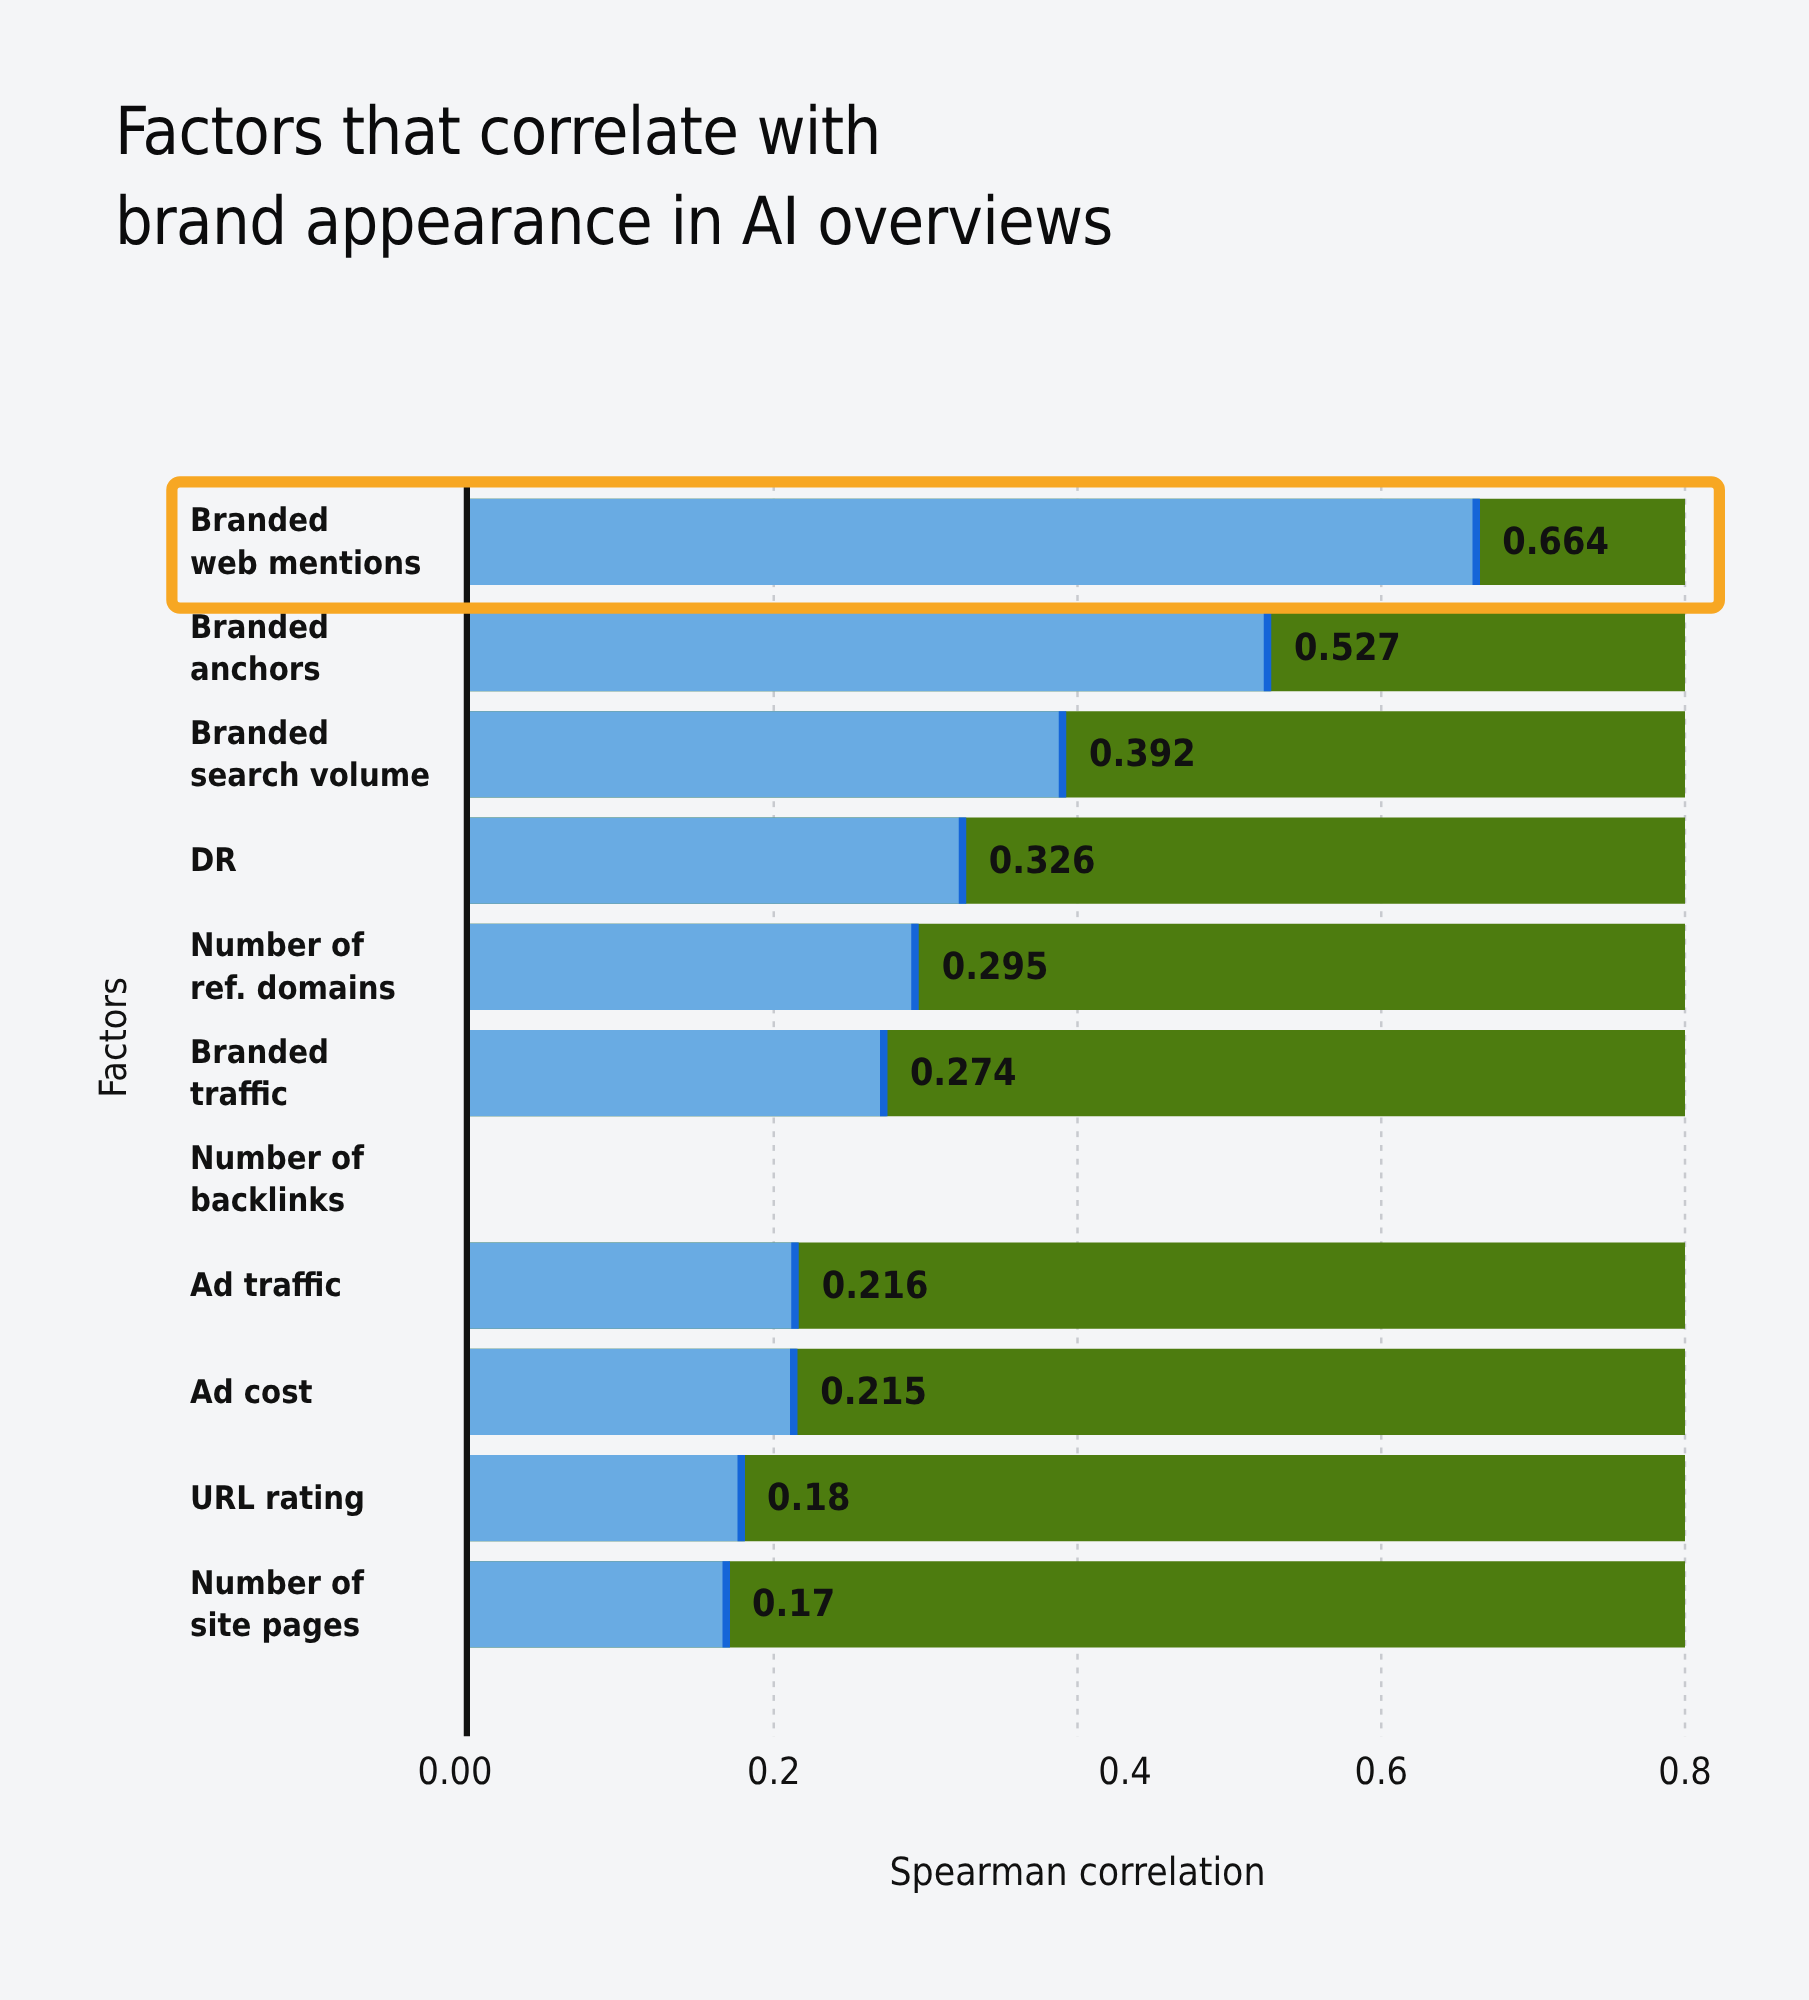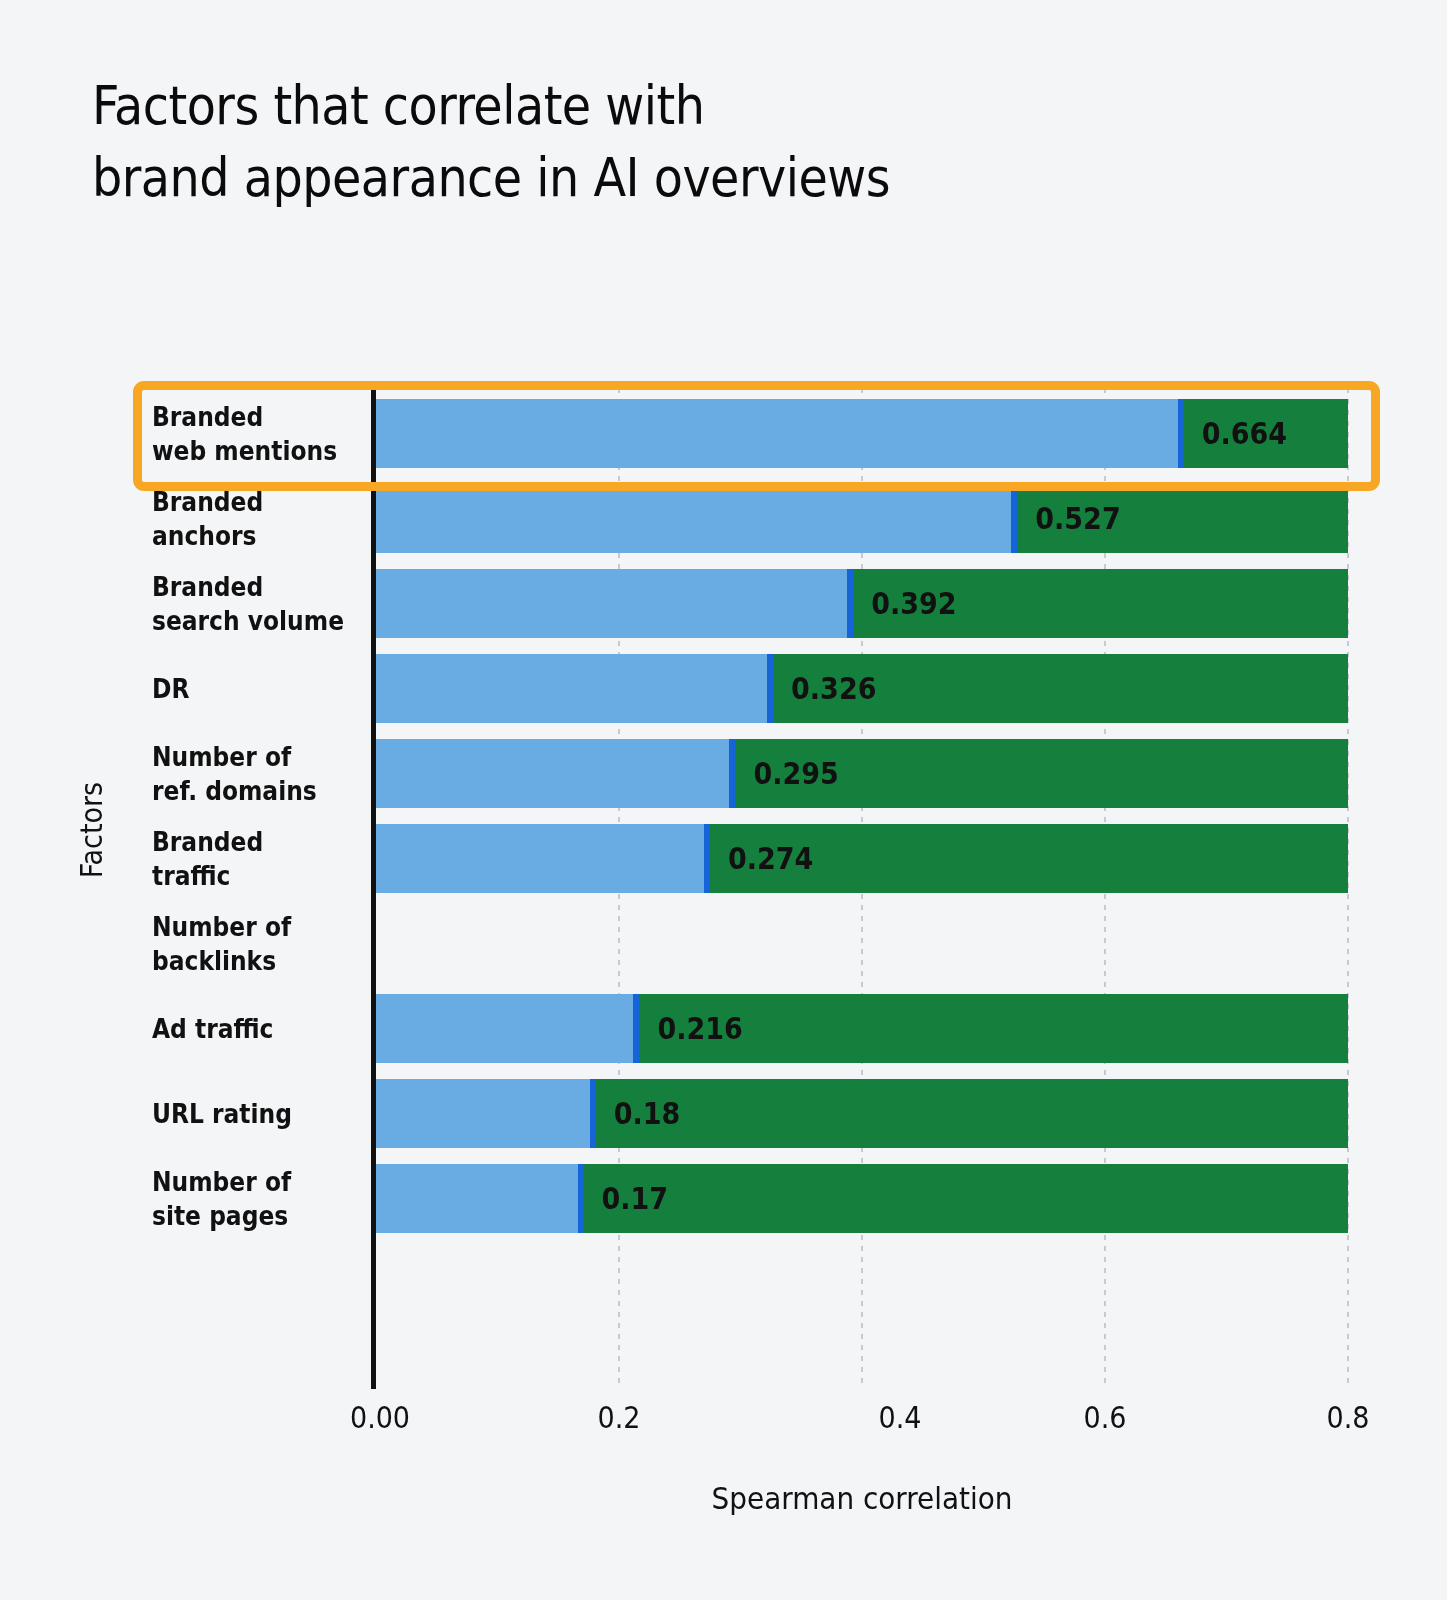--- a/index.html
+++ b/index.html
@@ -102,21 +102,21 @@
     color: #111;
     white-space: pre-line;
     font-family: "DejaVu Sans Condensed", "Liberation Sans", sans-serif;
   }
   .track {
     position: absolute;
     left: 376px;
     top: 8px;
     height: 69px;
     width: 972px;
-    background: #15803d;
+    background: #4d7c0f;
   }
   .bar-fill {
     position: absolute;
     left: 0;
     top: 0;
     height: 100%;
     background: #69abe3;
   }
   .bar-cap {
     position: absolute;
@@ -273,20 +273,28 @@
       </div>
       <div class="row">
         <div class="row-label">Ad traffic</div>
         <div class="track">
           <div class="bar-fill" style="width: 262.44px;"></div>
           <div class="bar-cap" style="left: 257.44px;"></div>
           <div class="bar-value" style="left: 263.44px;">0.216</div>
         </div>
       </div>
       <div class="row">
+        <div class="row-label">Ad cost</div>
+        <div class="track">
+          <div class="bar-fill" style="width: 261.225px;"></div>
+          <div class="bar-cap" style="left: 256.225px;"></div>
+          <div class="bar-value" style="left: 262.225px;">0.215</div>
+        </div>
+      </div>
+      <div class="row">
         <div class="row-label">URL rating</div>
         <div class="track">
           <div class="bar-fill" style="width: 218.7px;"></div>
           <div class="bar-cap" style="left: 213.7px;"></div>
           <div class="bar-value" style="left: 219.7px;">0.18</div>
         </div>
       </div>
       <div class="row">
         <div class="row-label">Number of
 site pages</div>
@@ -294,21 +302,21 @@
           <div class="bar-fill" style="width: 206.55px;"></div>
           <div class="bar-cap" style="left: 201.55px;"></div>
           <div class="bar-value" style="left: 207.55px;">0.17</div>
         </div>
       </div>
     </div>
 
   <div id="highlight-box"></div>
 
   <div id="x-ticks">
-      <div class="x-tick" style="left: 380px; text-align: right;">0.00</div>
+      <div class="x-tick" style="left: 364px; text-align: right;">0.00</div>
       <div class="x-tick" style="left: 619px;">0.2</div>
       <div class="x-tick" style="left: 862px; margin-left: 38px;">0.4</div>
       <div class="x-tick" style="left: 1105px;">0.6</div>
       <div class="x-tick" style="left: 1348px;">0.8</div>
     </div>
 
   <div id="x-axis-label">Spearman correlation</div>
 
 </div>
 

